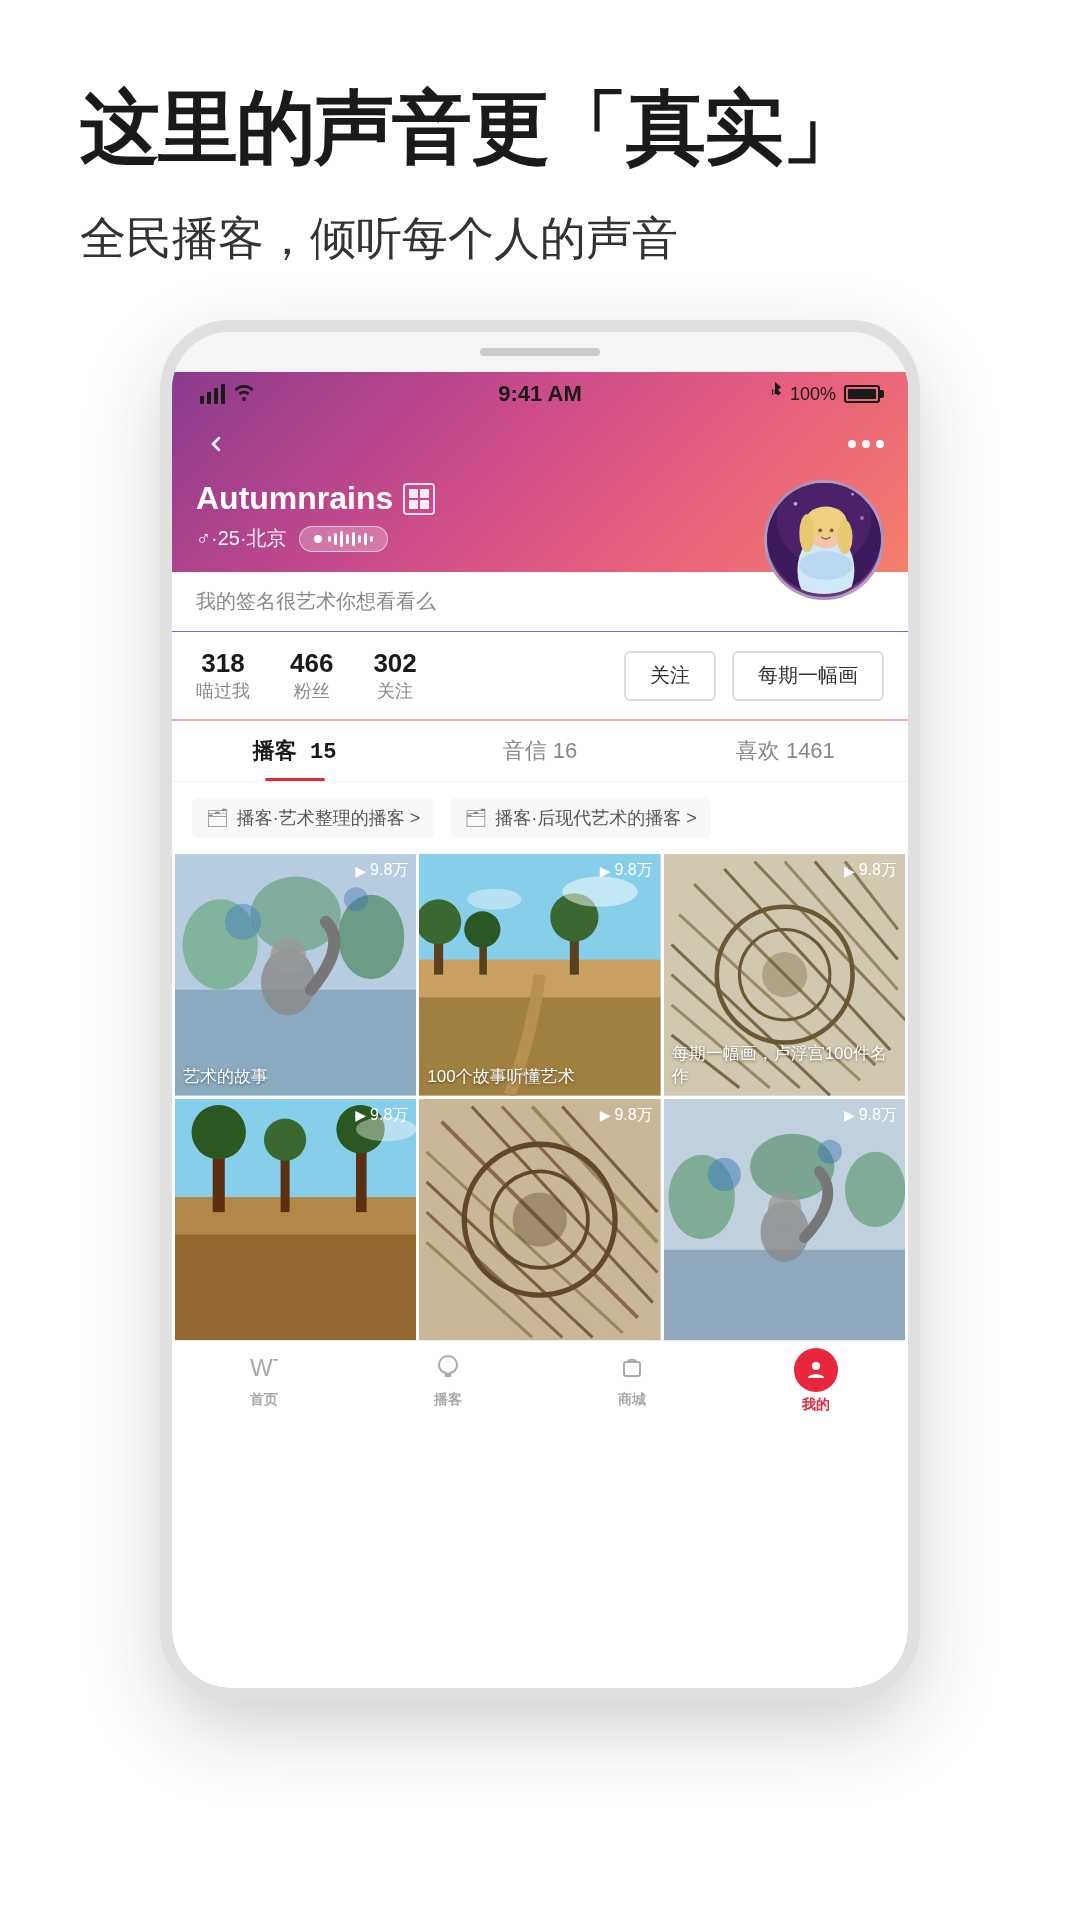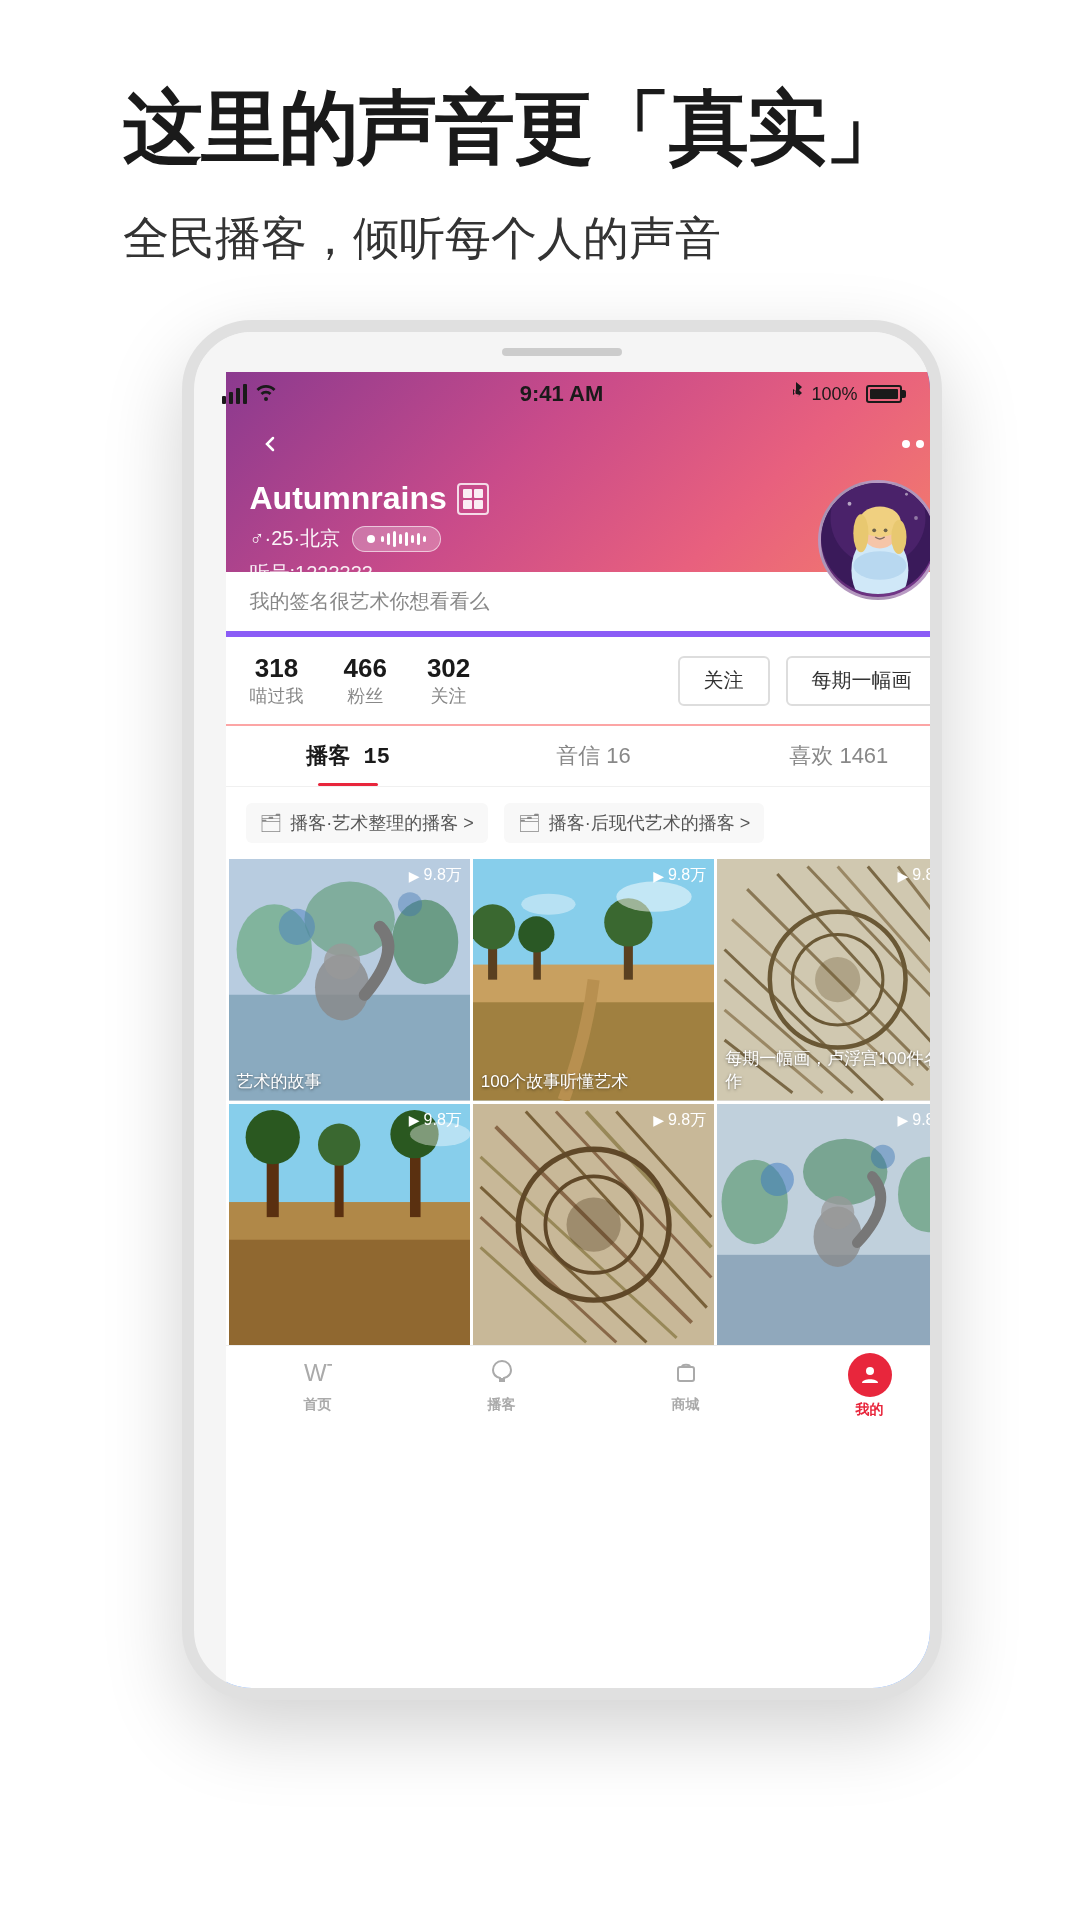--- a/index.html
+++ b/index.html
@@ -13,21 +13,20 @@
       overflow: hidden;
     }
 
     .page-wrapper {
       width: 1080px;
       height: 1920px;
       background: #ffffff;
       display: flex;
       flex-direction: column;
       align-items: center;
-      padding-left: 43px;
     }
 
     
     .top-text {
       width: 100%;
       padding: 80px 80px 30px 80px;
     }
 
     .headline {
       font-size: 80px;
@@ -75,21 +74,20 @@
     }
 
     
     .phone-screen {
       width: 100%;
       height: calc(100% - 40px);
       background: #3b82f6;
       overflow: hidden;
       display: flex;
       flex-direction: column;
-      margin-left: 32px;
     }
 
     
     .status-bar {
       width: 100%;
       height: 44px;
       background: transparent;
       display: flex;
       align-items: center;
       justify-content: space-between;
@@ -320,21 +318,21 @@
       background: #ffffff;
       flex: 1;
       overflow-y: auto;
       overflow-x: hidden;
     }
 
     .profile-signature {
       padding: 16px 24px;
       font-size: 20px;
       color: #888;
-      border-bottom: 6px solid #8b5cf6;
+      border-bottom: 1px solid #8b5cf6;
     }
 
     .profile-stats {
       display: flex;
       align-items: center;
       padding: 16px 24px;
       border-bottom: 2px solid #fca5a5;
     }
 
     .stat-item {
@@ -612,23 +610,20 @@
                   <div class="voice-wave" style="height:6px;"></div>
                   <div class="voice-wave" style="height:12px;"></div>
                   <div class="voice-wave" style="height:16px;"></div>
                   <div class="voice-wave" style="height:10px;"></div>
                   <div class="voice-wave" style="height:14px;"></div>
                   <div class="voice-wave" style="height:8px;"></div>
                   <div class="voice-wave" style="height:12px;"></div>
                   <div class="voice-wave" style="height:6px;"></div>
                 </div>
               </div>
-            </div>
-            <div class="profile-id">
-              <span>听号:</span><span>1223333</span>
             </div>
           </div>
 
           <div class="profile-avatar">
 
             <svg width="120" height="120" viewBox="0 0 120 120">
               <defs>
                 <clipPath id="circle-clip">
                   <circle cx="60" cy="60" r="60"></circle>
                 </clipPath>

